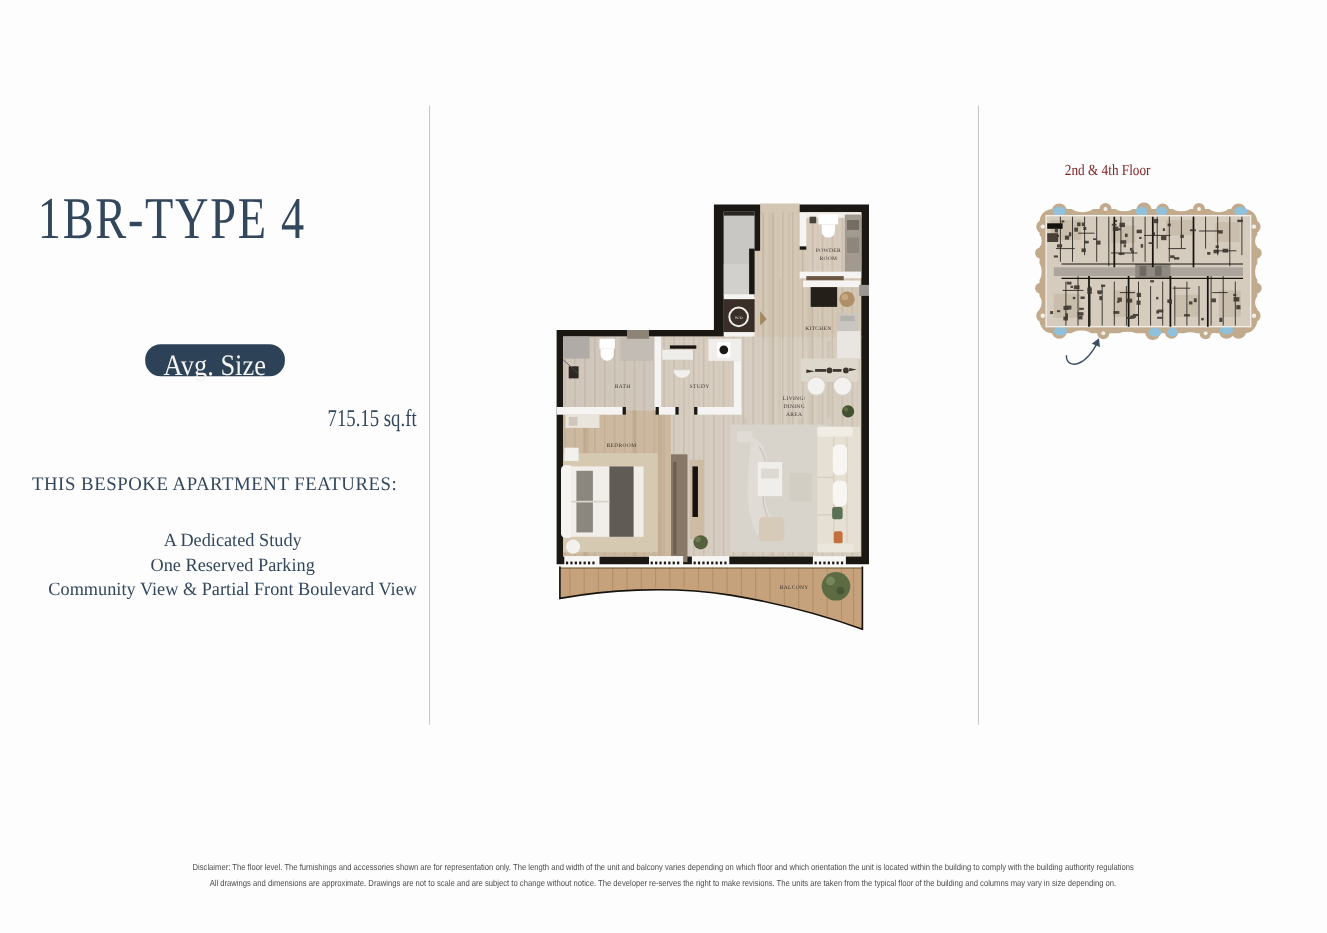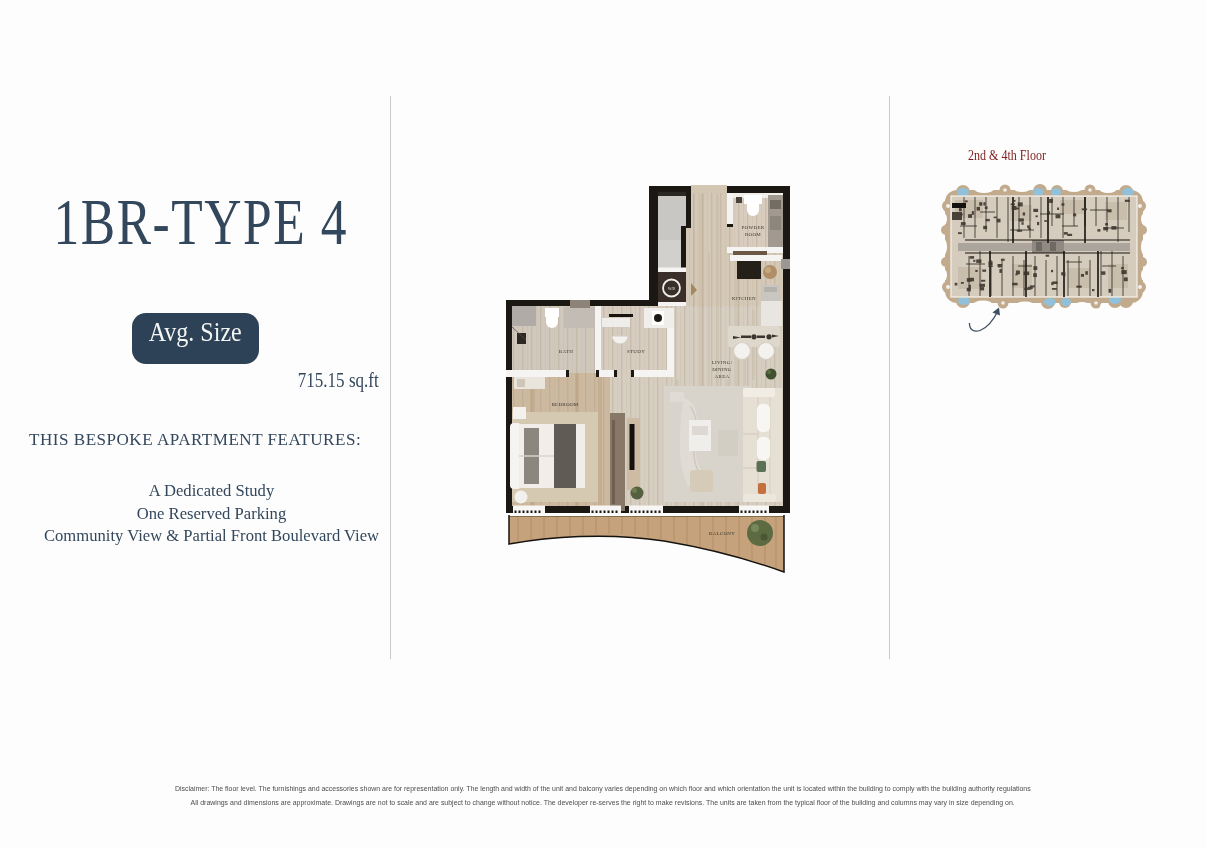--- a/index.html
+++ b/index.html
@@ -4,23 +4,23 @@
 <style>
   html,body{margin:0;padding:0;}
   body{width:1206px;height:848px;position:relative;background:#fdfdfd;overflow:hidden;
        font-family:"Liberation Serif", serif;}
   .abs{position:absolute;}
   .navy{color:#33475c;}
 </style>
 </head>
 <body>
 
-<div class="abs navy" style="left:0;top:184px;width:390px;text-align:right;font-size:66px;letter-spacing:2px;font-weight:400;"><span style="display:inline-block;transform:scaleX(0.78);transform-origin:center;">1BR-TYPE 4</span></div>
-
-<div class="abs" style="left:132px;top:313px;width:127px;height:51px;background:#2d4257;border-radius:14px;color:#f4f4f2;font-size:27px;text-align:center;line-height:38px;"><span style="display:inline-block;transform:scaleX(0.89);transform-origin:center;">Avg. Size</span></div>
+<div class="abs navy" style="left:0;top:167px;width:390px;text-align:left;font-size:54px;letter-spacing:2px;font-weight:400;"><span style="display:inline-block;transform:scaleX(0.78);transform-origin:center;">1BR-TYPE 4</span></div>
+
+<div class="abs" style="left:132px;top:313px;width:127px;height:29px;background:#2d4257;border-radius:14px;color:#f4f4f2;font-size:27px;text-align:center;line-height:38px;"><span style="display:inline-block;transform:scaleX(0.89);transform-origin:center;">Avg. Size</span></div>
 
 <div class="abs navy" style="left:0;top:367px;width:390px;text-align:right;font-size:22px;"><span style="display:inline-block;transform:scaleX(0.775);transform-origin:center;">715.15 sq.ft</span></div>
 
 <div class="abs navy" style="left:0;top:429px;width:390px;text-align:center;font-size:17.5px;letter-spacing:0.5px;font-family:Liberation Serif, serif;"><span style="display:inline-block;transform:scaleX(0.976);transform-origin:center;">THIS BESPOKE APARTMENT FEATURES:</span></div>
 
 <div class="abs navy" style="left:0;top:480px;width:390px;text-align:center;font-size:17px;line-height:22.6px;margin-left:16px;"><span style="display:inline-block;transform:scaleX(0.977);transform-origin:center;">A Dedicated Study<br>One Reserved Parking<br>Community View &amp; Partial Front Boulevard View</span></div>
 
 <div class="abs" style="left:390px;top:96px;width:1px;height:563px;background:#c9c9c9;"></div>
 
 <div class="abs" style="left:889px;top:96px;width:1px;height:563px;background:#c9c9c9;"></div>

